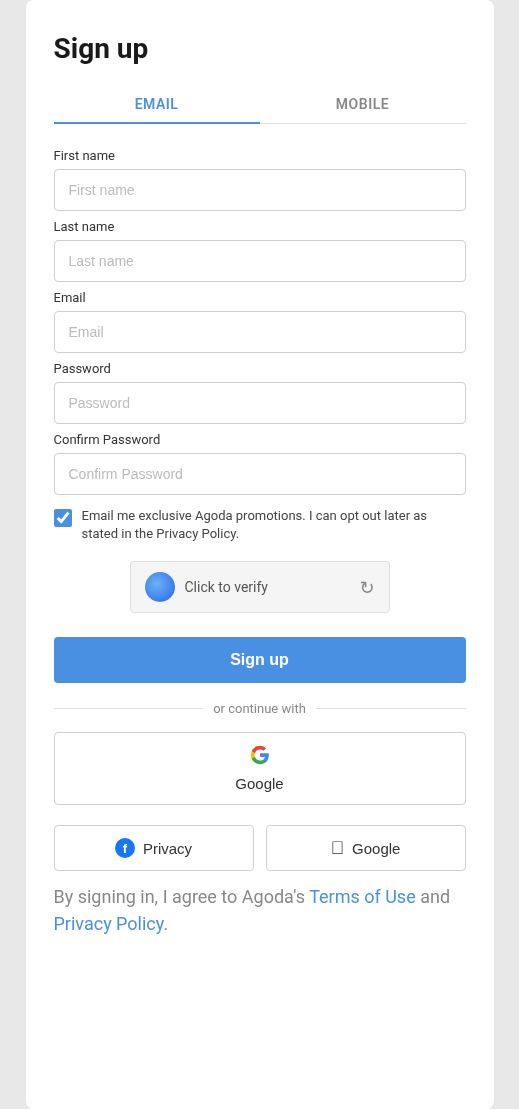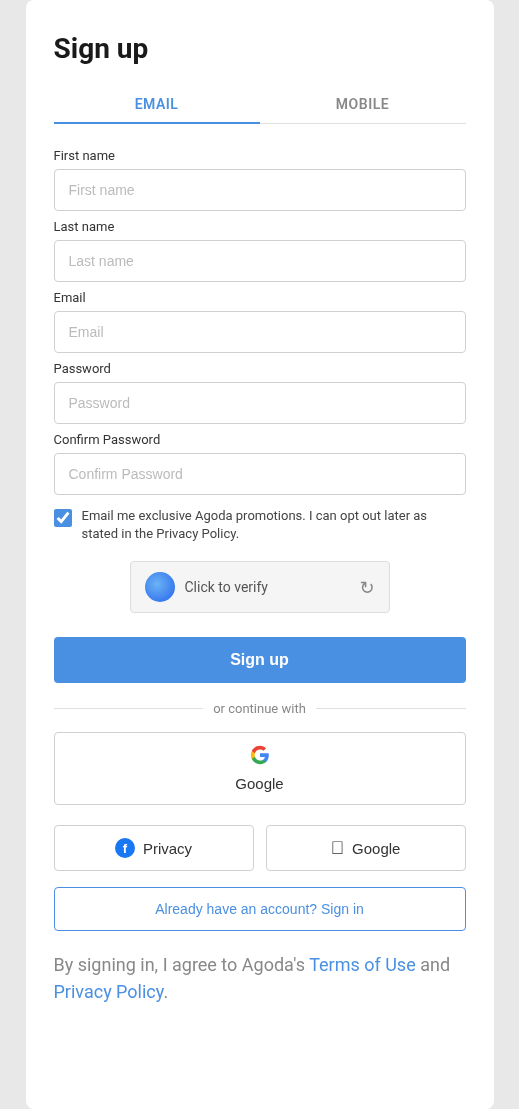--- a/index.html
+++ b/index.html
@@ -309,18 +309,17 @@
     <button class="social-half">
       <div class="fb-icon">f</div>
       <span>Privacy</span>
     </button>
     <button class="social-half">
       <span class="apple-icon"></span>
       <span>Google</span>
     </button>
   </div>
 
-  <button class="signin-btn">Already have an account? Sign in</button>
 
   <div class="footer-text">
     <span>By signing in, I agree to Agoda's </span><a class="footer-link" href="#">Terms of Use</a><span> and </span><a class="footer-link" href="#">Privacy Policy</a><span>.</span>
   </div>
 </div>
 
 </body></html>

